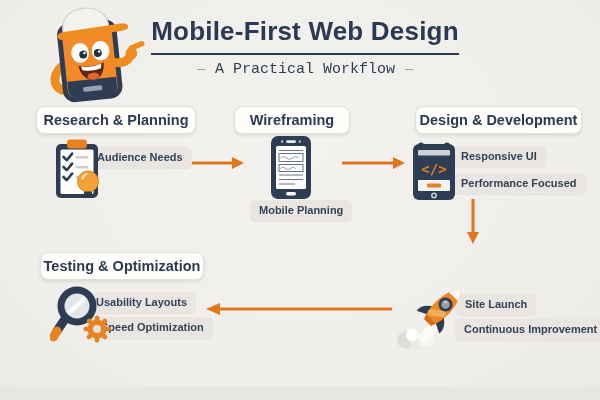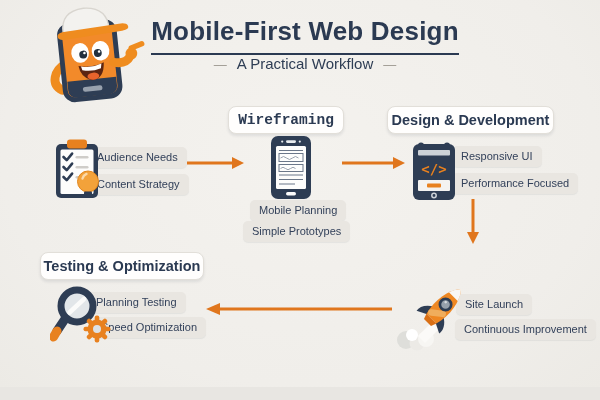--- a/index.html
+++ b/index.html
@@ -7,32 +7,32 @@
     position:relative;width:600px;height:387px;overflow:hidden;
     background:radial-gradient(ellipse at 50% 40%, #f4f2ee 0%, #f0eeea 70%, #eceae5 100%);
     font-family:"Liberation Sans", sans-serif;color:#2b3a52;
   }
   .abs{position:absolute;}
   .title-wrap{left:130px;top:16px;width:350px;text-align:center;}
   .page-title{
     display:inline-block;margin:0;font-size:26px;font-weight:bold;color:#2b3a52;
     letter-spacing:.2px;border-bottom:2px solid #2b3a52;padding-bottom:6px;
   }
-  .subtitle{font-size:15px;color:#2e3d54;}
+  .subtitle{margin-top:6px;font-size:15px;color:#2e3d54;font-family:Liberation Mono, monospace;}
   .subtitle .dash{color:#9a958e;margin:0 10px;font-size:13px;}
   .card{
     height:26px;background:#fffefd;border:1px solid #e2dfd9;border-radius:8px;
     box-shadow:0 2px 3px rgba(40,50,70,.10);
     display:flex;align-items:center;justify-content:center;
     font-size:14.5px;font-weight:bold;color:#2b3a52;white-space:nowrap;
   }
   .pill{
     height:21px;line-height:21px;padding:0 9px;background:#e9e6e1;border-radius:5px;
     box-shadow:0 1px 1px rgba(40,50,70,.07);
-    font-size:11px;font-weight:normal;color:#33415a;white-space:nowrap;z-index:1;
+    font-size:11px;font-weight:bold;color:#33415a;white-space:nowrap;z-index:1;
   }
   .icon{z-index:2;}
   svg text{font-family:"DejaVu Sans Mono", monospace;}
 </style>
 </head>
 <body>
 
 <div class="canvas">
 
   <svg class="abs icon" style="left:28px;top:4px;" width="122" height="100" viewBox="0 0 122 102" aria-hidden="true">
@@ -58,24 +58,27 @@
     </g>
   </svg>
 
   <div class="abs title-wrap">
     <h1 class="page-title">Mobile-First Web Design</h1>
     <div class="subtitle">
       <span class="dash">—</span><span>A Practical Workflow</span><span class="dash">—</span>
     </div>
   </div>
 
-  <div class="abs card" style="left:228px;top:106px;width:114px;font-family:Liberation Mono, monospace;">
+  <div class="abs card" style="left:36px;top:106px;width:158px;">
+      <span>Research &amp; Planning</span>
+    </div>
+  <div class="abs card" style="left:234px;top:106px;width:114px;">
       <span>Wireframing</span>
     </div>
-  <div class="abs card" style="left:387px;top:106px;width:165px;text-align:right;">
+  <div class="abs card" style="left:415px;top:106px;width:165px;text-align:right;">
       <span>Design &amp; Development</span>
     </div>
   <div class="abs card" style="left:40px;top:252px;width:162px;text-align:right;">
       <span>Testing &amp; Optimization</span>
     </div>
 
   <svg class="abs icon" style="left:50px;top:136px;" width="56" height="66" viewBox="0 0 56 66" aria-hidden="true">
     <rect x="6" y="8" width="42" height="54" rx="5" fill="#2e3d54"></rect>
     <rect x="10.5" y="13.5" width="33" height="44.5" rx="1.5" fill="#fdfdfc"></rect>
     <rect x="17" y="3.5" width="20" height="9" rx="3" fill="#e8811f"></rect>
@@ -88,21 +91,20 @@
       <rect x="25.5" y="20" width="13" height="2.6" rx="1.3"></rect>
       <rect x="25.5" y="30" width="13" height="2.6" rx="1.3"></rect>
       <rect x="25.5" y="40" width="10" height="2.6" rx="1.3"></rect>
     </g>
     <circle cx="38" cy="45.5" r="10.5" fill="#f3a23a" stroke="#e2861c" stroke-width="1"></circle>
     <path d="M32.5,42.5 a7,7 0 0 1 4,-4.6" stroke="#fbd9a8" stroke-width="2.4" fill="none" stroke-linecap="round"></path>
     <rect x="34" y="55.5" width="8" height="3.2" rx="1" fill="#2e3d54"></rect>
     <rect x="35.2" y="59" width="5.6" height="2.6" rx="1.3" fill="#2e3d54"></rect>
   </svg>
   <div class="abs pill" style="left:88px;top:147px;">Audience Needs</div>
-  <div class="abs pill" style="left:88px;top:174px;">Content Strategy</div>
 
   <svg class="abs" style="left:186px;top:156px;" width="60" height="14" viewBox="0 0 60 14" aria-hidden="true">
     <line x1="1" y1="7" x2="47" y2="7" stroke="#e0761d" stroke-width="3"></line>
     <polygon points="46,1 58,7 46,13" fill="#e0761d"></polygon>
   </svg>
 
   <svg class="abs icon" style="left:262px;top:134px;" width="58" height="68" viewBox="0 0 58 68" aria-hidden="true">
     <rect x="9" y="2" width="40" height="63" rx="7" fill="#2e3d54"></rect>
     <rect x="24" y="6.3" width="10" height="2.6" rx="1.3" fill="#e8ecef"></rect>
     <circle cx="20.2" cy="7.6" r="1.1" fill="#e8ecef"></circle>
@@ -116,21 +118,20 @@
       <path d="M17,45.5 H41"></path>
       <path d="M17,50 H33"></path>
     </g>
     <g stroke="#9aa2ae" stroke-width="1" fill="none">
       <path d="M18.5,24 q3,-3 6,0 t6,0 t6,0"></path>
       <path d="M18.5,34.5 q2.5,-2.5 5,0 t5,0 t5,0"></path>
     </g>
     <rect x="24" y="58" width="10" height="3.4" rx="1.7" fill="#fdfdfc"></rect>
   </svg>
   <div class="abs pill" style="left:250px;top:200px;">Mobile Planning</div>
-  <div class="abs pill" style="left:243px;top:221px;">Simple Prototypes</div>
 
   <svg class="abs" style="left:341px;top:156px;" width="66" height="14" viewBox="0 0 66 14" aria-hidden="true">
     <line x1="1" y1="7" x2="53" y2="7" stroke="#e0761d" stroke-width="3"></line>
     <polygon points="52,1 64,7 52,13" fill="#e0761d"></polygon>
   </svg>
 
   <svg class="abs icon" style="left:406px;top:140px;" width="56" height="64" viewBox="0 0 56 64" aria-hidden="true">
     <circle cx="15" cy="5.5" r="3" fill="#2e3d54"></circle>
     <circle cx="41" cy="5.5" r="3" fill="#2e3d54"></circle>
     <rect x="7" y="4" width="42" height="56" rx="6" fill="#2e3d54"></rect>
@@ -201,16 +202,16 @@
       <g transform="rotate(270 47 47)">
           <rect x="44.7" y="33.5" width="4.6" height="7" rx="2"></rect>
         </g>
       <g transform="rotate(315 47 47)">
           <rect x="44.7" y="33.5" width="4.6" height="7" rx="2"></rect>
         </g>
       <circle cx="47" cy="47" r="9.5"></circle>
     </g>
     <circle cx="47" cy="47" r="4" fill="#dde1e4"></circle>
   </svg>
-  <div class="abs pill" style="left:87px;top:292px;">Planning Testing</div>
+  <div class="abs pill" style="left:87px;top:292px;">Usability Layouts</div>
   <div class="abs pill" style="left:92px;top:317px;">Speed Optimization</div>
 
 </div>
 
 </body></html>

